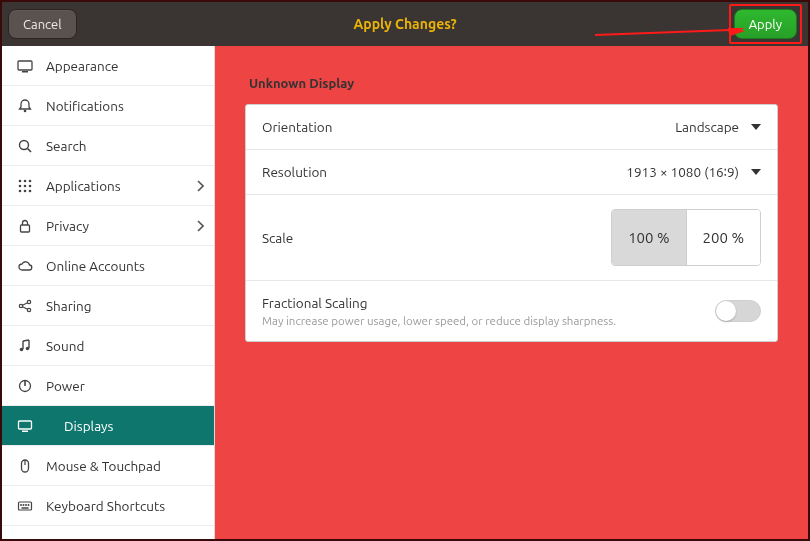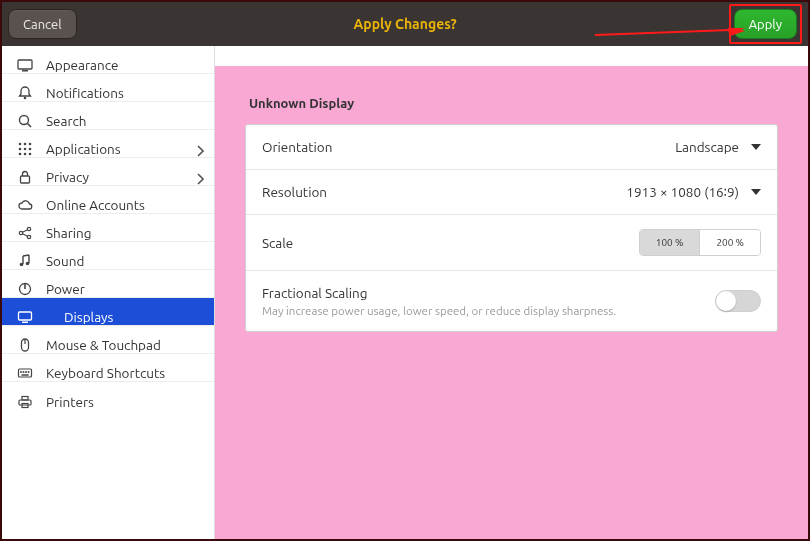--- a/index.html
+++ b/index.html
@@ -68,54 +68,53 @@
     height: calc(100% - 44px);
   }
   .sidebar {
     width: 213px;
     border-right: 1px solid #dcdcdc;
     background: #fff;
     overflow: hidden;
   }
   .sb-item {
     display: flex;
-    align-items: flex-end;
-    height: 28px;
+    align-items: center;
+    height: 40px;
     padding: 0 10px 0 14px;
     font-size: 13.5px;
     color: #333;
     border-bottom: 1px solid #ededed;
     gap: 12px;
     cursor: default;
   }
   .sb-item .ico {
     width: 18px;
     display: flex;
     align-items: center;
     justify-content: center;
     color: #444;
   }
   .sb-item.active {
-    background: #1d4ed8;
+    background: #0f766e;
     color: #fff;
     gap: 30px;
   }
   .sb-item.active .ico { color: #fff; }
   .sb-item .chev {
     margin-left: auto;
     color: #555;
   }
   .sb-last { border-bottom: none; }
 
   .main {
     flex: 1;
-    background: #f9a8d4;
+    background: #ef4444;
     padding: 24px 30px;
     overflow: auto;
-    margin-top: 20px;
   }
   .section-title {
     font-size: 13px;
     font-weight: 700;
     color: #333;
     margin: 6px 4px 14px 4px;
   }
   .list-frame {
     background: #fff;
     border: 1px solid #cfcfcf;
@@ -141,22 +140,22 @@
     margin-left: 4px;
   }
 
   .seg {
     display: inline-flex;
     border: 1px solid #cfcfcf;
     border-radius: 4px;
     overflow: hidden;
   }
   .seg-btn {
-    padding: 7px 16px;
-    font-size: 10px;
+    padding: 19px 16px;
+    font-size: 15px;
     color: #333;
     background: #fff;
     border-left: 1px solid #cfcfcf;
   }
   .seg-btn:first-child { border-left: none; }
   .seg-btn.sel { background: #d9d9d9; }
 
   .row-multi {
     flex-direction: row;
     align-items: center;

